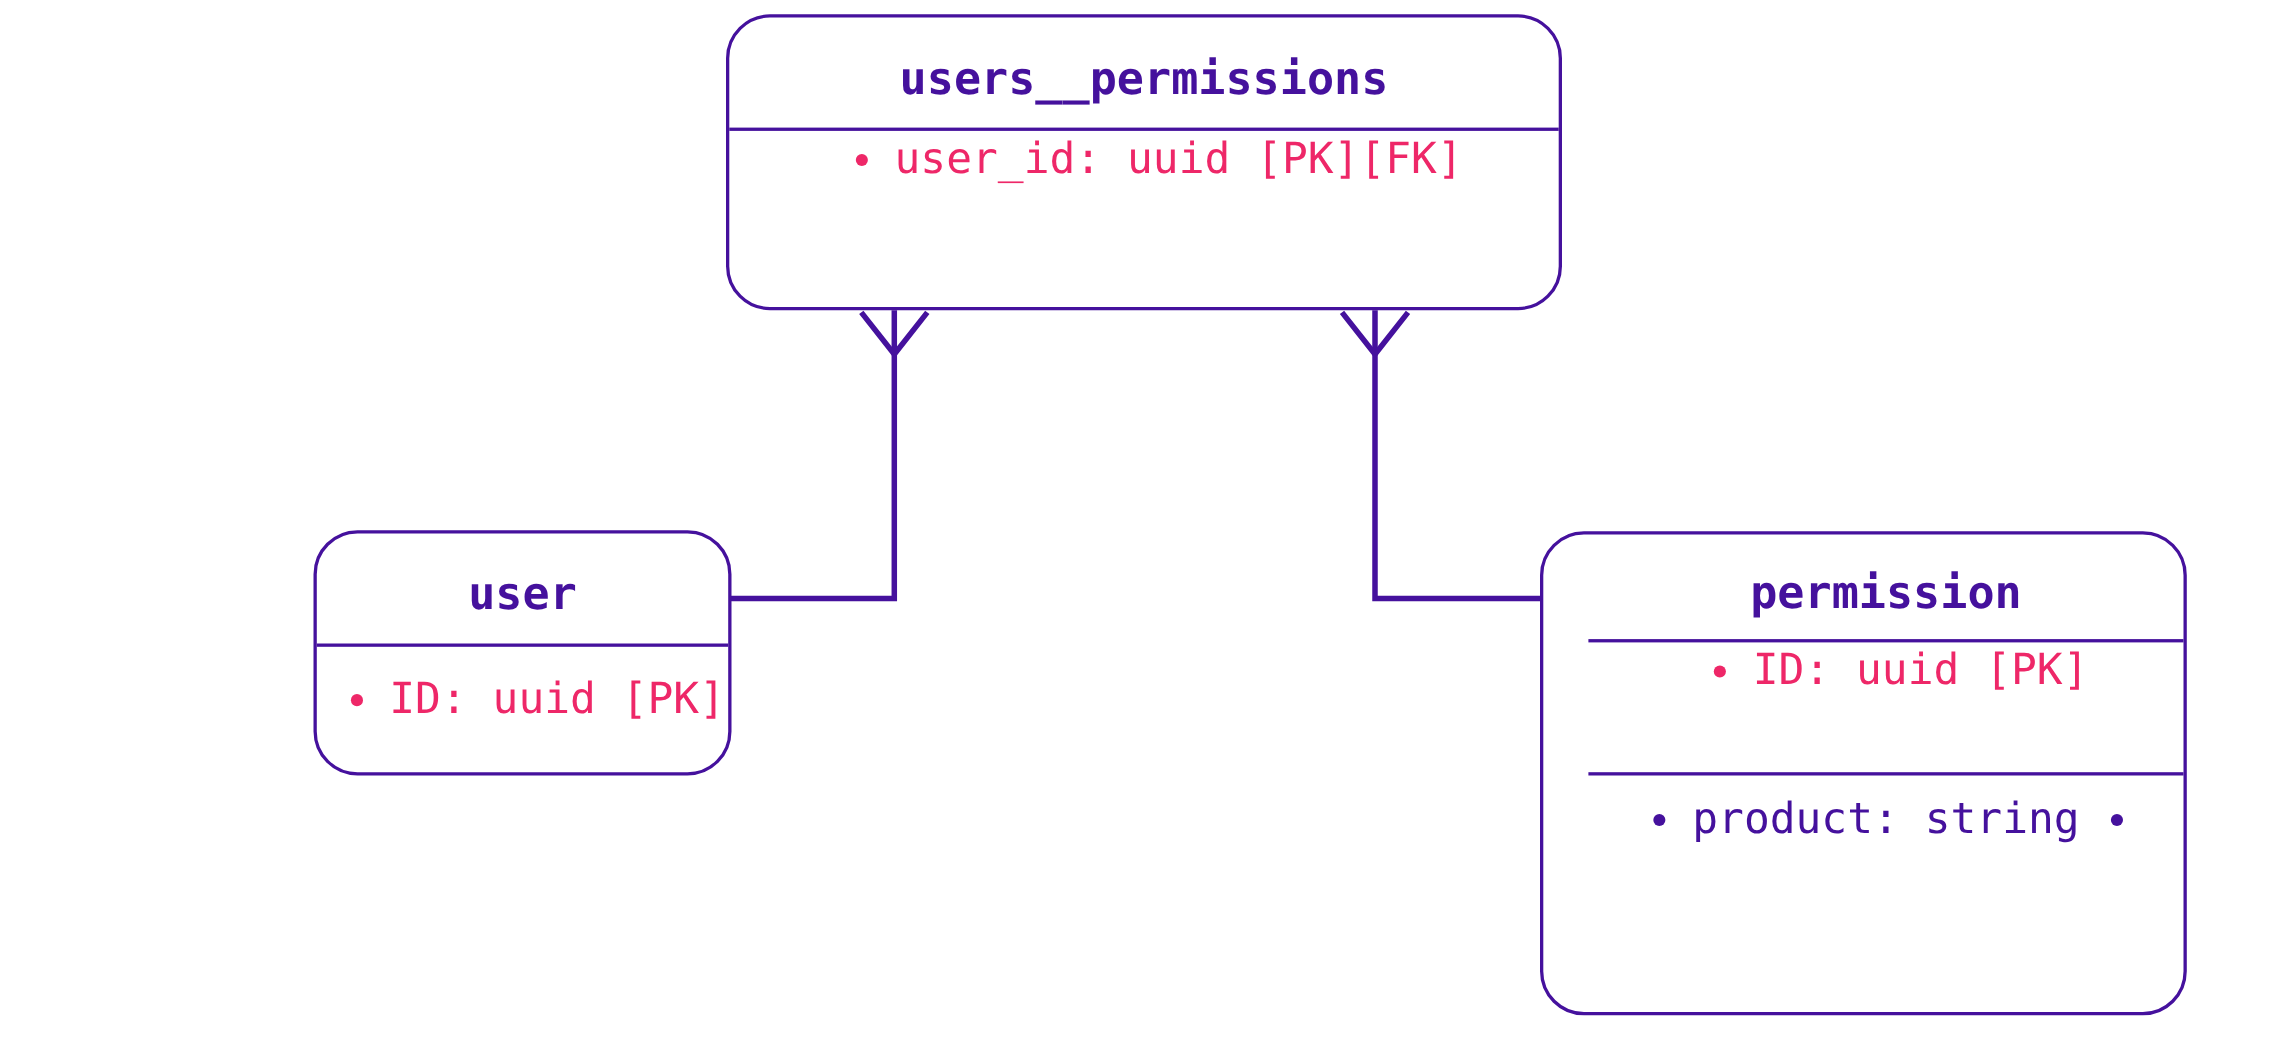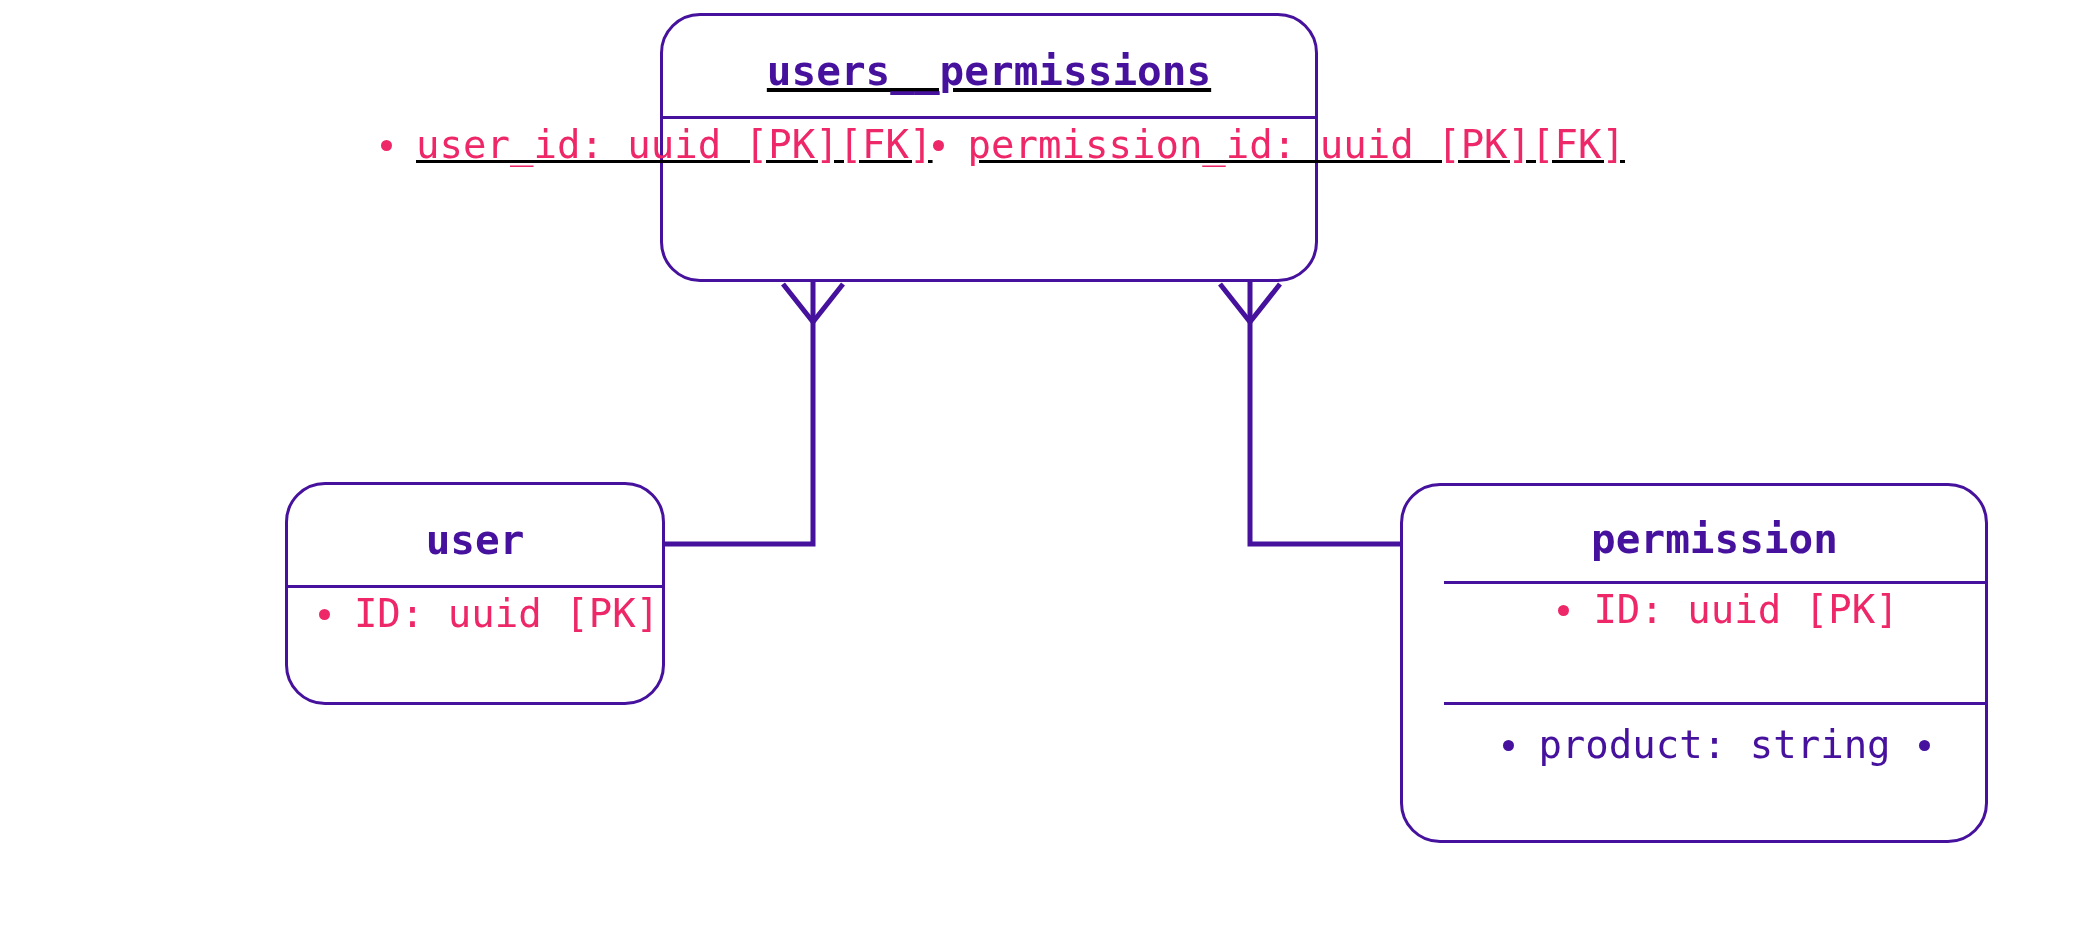--- a/index.html
+++ b/index.html
@@ -91,25 +91,25 @@
     height: 11px;
     border-radius: 50%;
     background: currentColor;
     margin-right: 24px;
     flex: 0 0 auto;
   }
   .field-text {
     white-space: pre;
   }
   
-  #entity-users-permissions { left: 660px; top: 13px;  width: 658px; height: 269px; text-decoration: underline; }
+  #entity-users-permissions { left: 660px; top: 13px;  width: 760px; height: 269px; }
   #entity-users-permissions .entity-header { height: 103px; }
-  #entity-user             { left: 285px; top: 482px; width: 380px; height: 223px; }
+  #entity-user             { left: 285px; top: 482px; width: 380px; height: 223px; gap: 22px; }
   #entity-user .entity-header { height: 103px; }
-  #entity-permission       { left: 1400px; top: 483px; width: 588px; height: 360px; padding-left: 41px; }
+  #entity-permission       { left: 1400px; top: 483px; width: 588px; height: 440px; padding-left: 41px; }
   #entity-permission .entity-header { height: 98px; }
   #entity-permission .section-id { height: 118px; }
   #entity-permission .section-attrs { padding-top: 14px; gap: 28px; }
 </style>
 </head>
 <body>
 
 <div id="canvas">
 
   <svg id="edges" viewBox="0 0 2080 946" xmlns="http://www.w3.org/2000/svg">
@@ -122,24 +122,20 @@
   </svg>
 
   <div class="entity" id="entity-users-permissions">
     <div class="entity-header">
       <span class="entity-title">users__permissions</span>
     </div>
     <div class="entity-section">
       <div class="field-row pk">
         <span class="bullet"></span>
         <span class="field-text">user_id: uuid [PK][FK]</span>
-      </div>
-      <div class="field-row pk">
-        <span class="bullet"></span>
-        <span class="field-text">permission_id: uuid [PK][FK]</span>
       </div>
     </div>
   </div>
 
   <div class="entity" id="entity-user">
     <div class="entity-header">
       <span class="entity-title">user</span>
     </div>
     <div class="entity-section">
       <div class="field-row pk">

